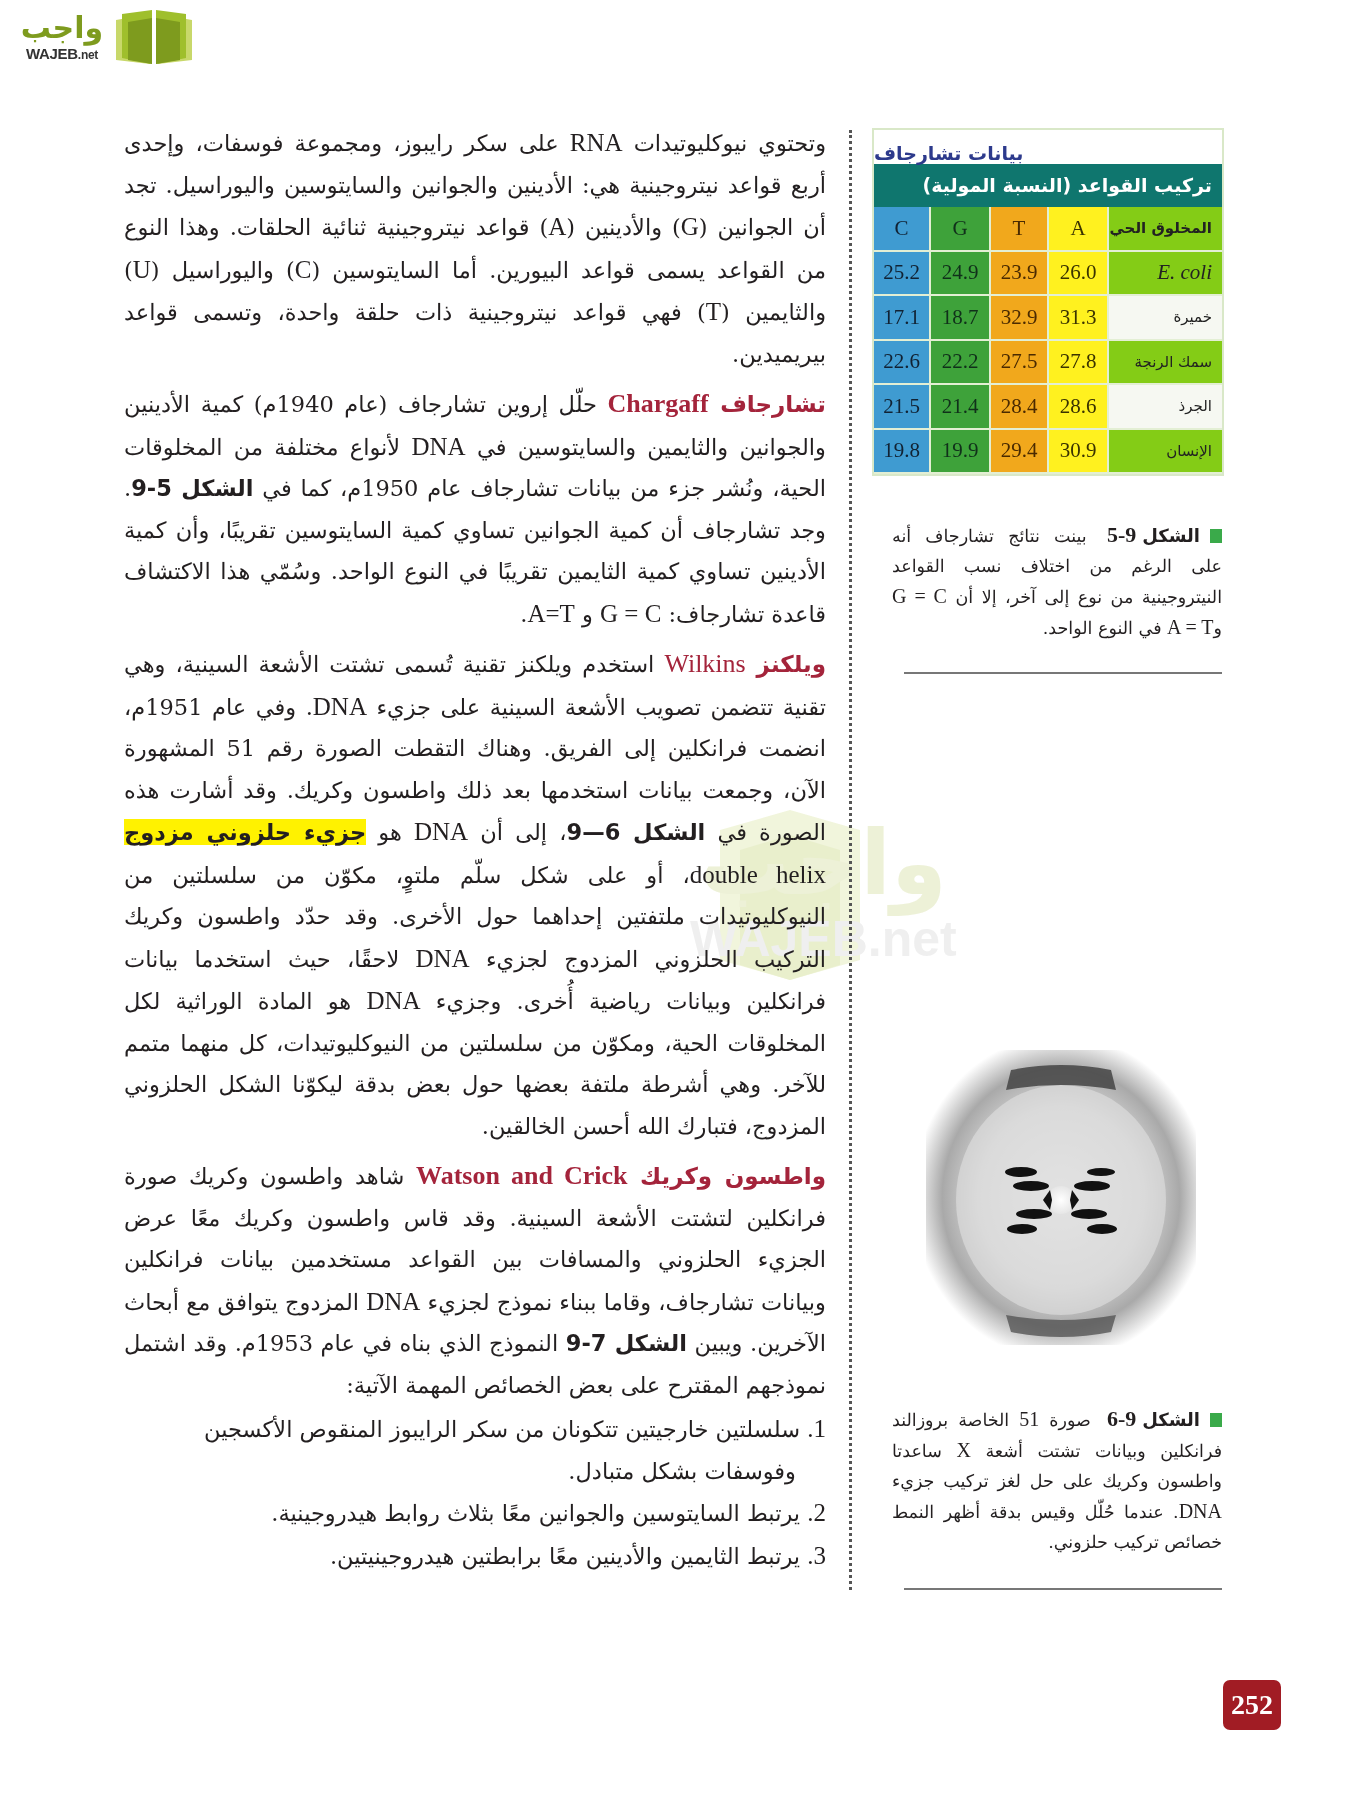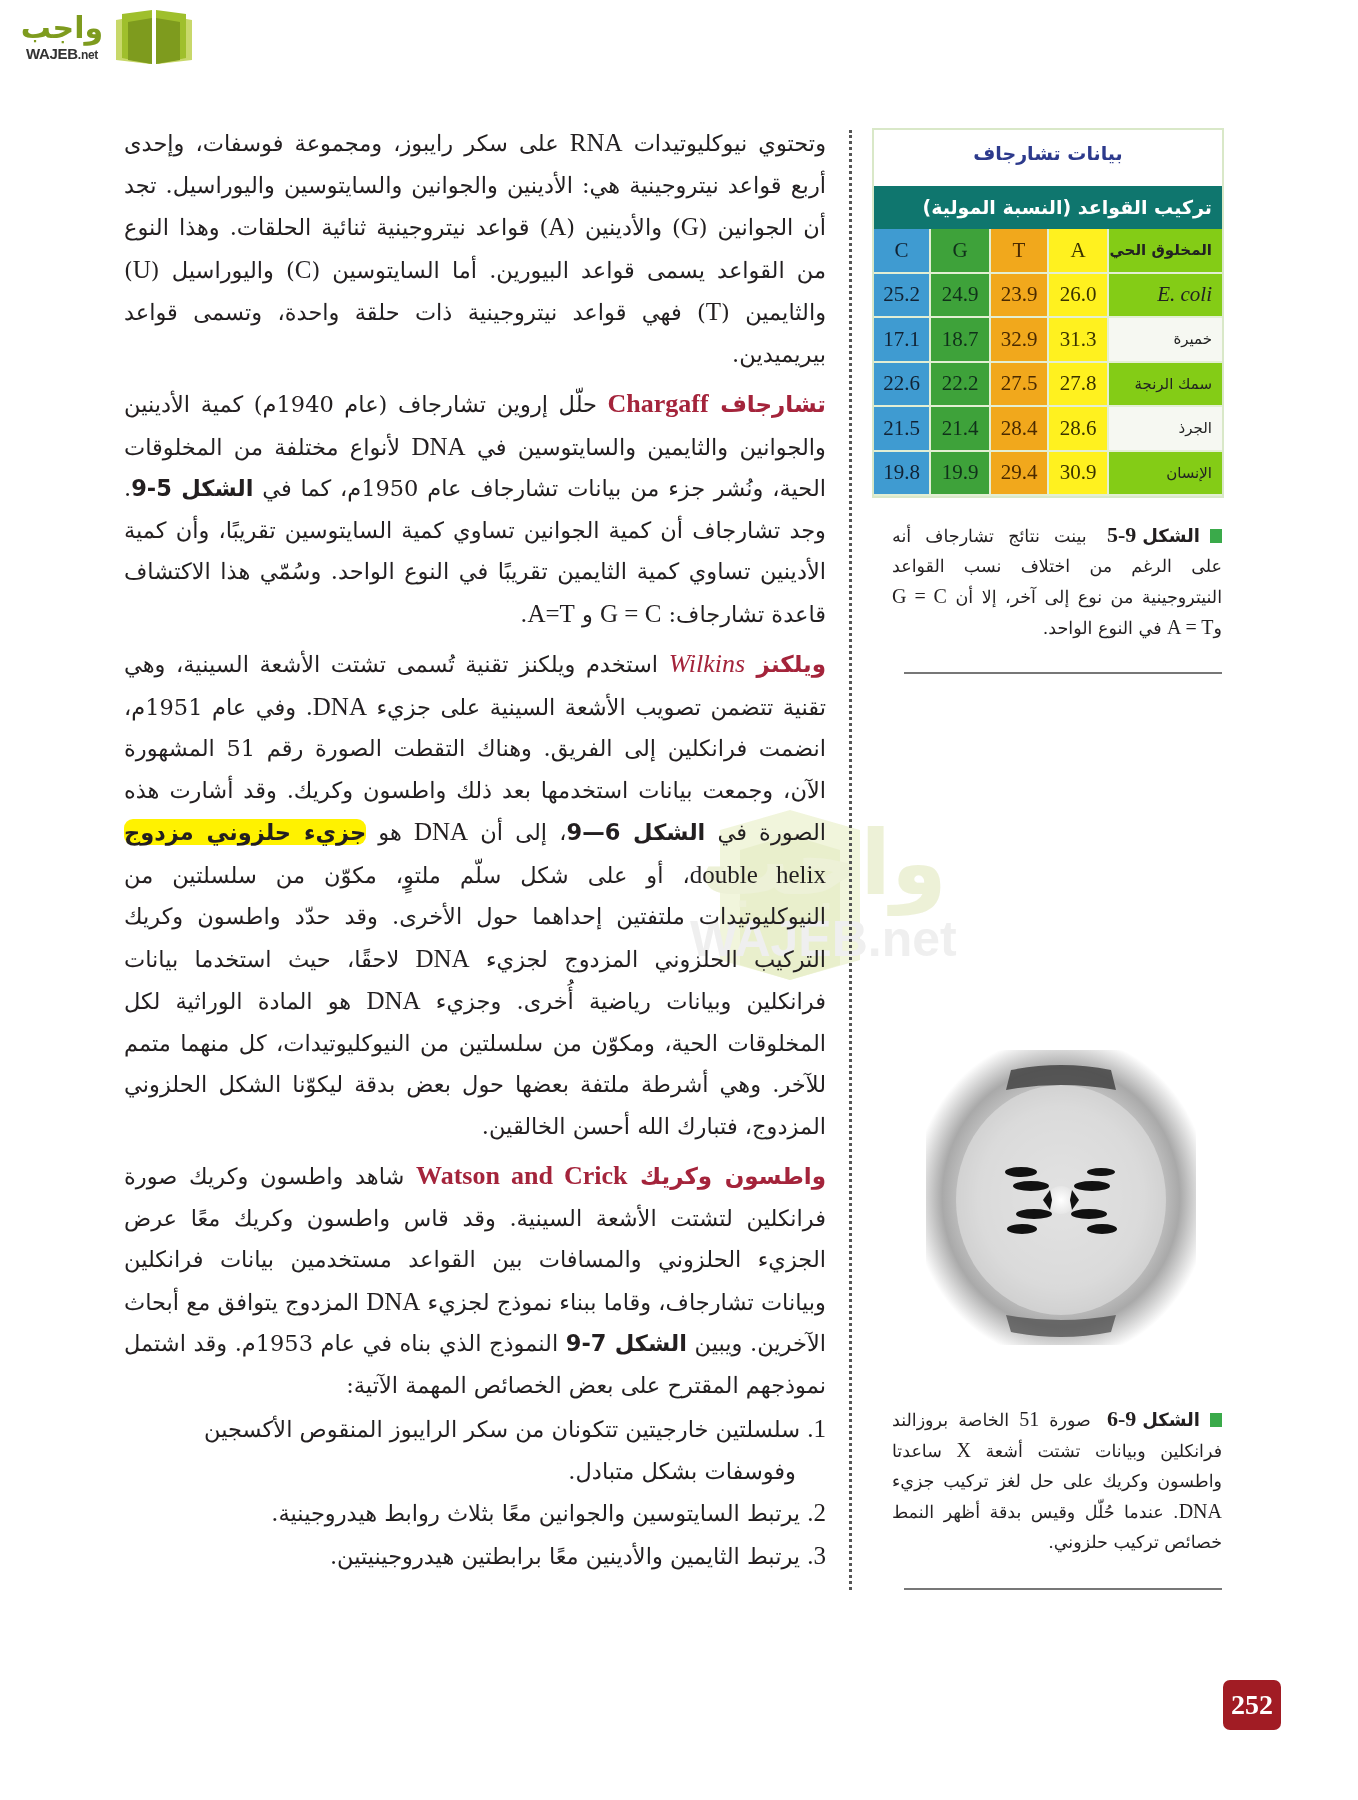--- a/index.html
+++ b/index.html
@@ -22,30 +22,30 @@
   
   .col-divider { position: absolute; left: 849px; top: 130px; width: 0; height: 1460px; border-left: 3px dotted #555; }
 
   
   .main { position: absolute; left: 124px; top: 122px; width: 702px; direction: rtl; text-align: justify; font-family: "DejaVu Serif", serif; font-size: 22.5px; line-height: 41.5px; }
   .main p { margin-bottom: 8px; text-align-last: right; }
   .main p.no-gap { margin-bottom: 0; }
   .main .lat { font-family: "Liberation Serif", serif; font-size: 25px; }
   .head { color: #a4243b; font-weight: bold; font-family: "DejaVu Sans", sans-serif; font-size: 23px; }
   .head .lat { font-family: "Liberation Serif", serif; font-size: 26px; font-weight: bold; }
-  .head.light .lat { font-weight: normal; font-style: italic; }
+  .head.light .lat { font-weight: normal; }
   .ref { font-weight: bold; font-family: "DejaVu Sans", sans-serif; }
-  .hl { background: #fff200; font-weight: bold; font-family: "DejaVu Sans", sans-serif; border-radius: 9px; }
+  .hl { background: #fff200; font-weight: bold; font-family: "DejaVu Sans", sans-serif; }
   .main ol { list-style: none; margin-top: 2px; }
   .main ol li { position: relative; padding-right: 0; }
   .main ol li .sub { display: block; padding-right: 30px; }
 
   
   .table-box { position: absolute; left: 872px; top: 128px; width: 352px; border: 2px solid #d9e8c8; background: #fff; }
-  .table-title { height: 56px; text-align: center; font-family: "DejaVu Sans", sans-serif; font-weight: bold; font-size: 19px; color: #2d3a8c; line-height: 46px; direction: rtl; }
+  .table-title { height: 34px; text-align: left; font-family: "DejaVu Sans", sans-serif; font-weight: bold; font-size: 19px; color: #2d3a8c; line-height: 46px; direction: rtl; }
   .table-subtitle { height: 43px; background: #0f766e; color: #ffffff; font-family: "DejaVu Sans", sans-serif; font-weight: bold; font-size: 19px; line-height: 43px; direction: rtl; text-align: right; padding-right: 10px; }
   table.chargaff { border-collapse: separate; border-spacing: 0; width: 100%; direction: ltr; }
   table.chargaff td, table.chargaff th { height: 44.5px; text-align: center; font-family: "Liberation Serif", serif; font-size: 21px; font-weight: normal; border-right: 2px solid #e3efd4; border-bottom: 2px solid #e3efd4; }
   table.chargaff td.c-col, table.chargaff th.c-col { background: #3f9bd1; color: #123; width: 57px; }
   table.chargaff td.g-col, table.chargaff th.g-col { background: #3ea23a; color: #10301a; width: 60px; }
   table.chargaff td.t-col, table.chargaff th.t-col { background: #f1a81c; color: #4a2a00; width: 58px; }
   table.chargaff td.a-col, table.chargaff th.a-col { background: #fff11f; color: #3a3300; width: 60px; }
   table.chargaff td.org, table.chargaff th.org { background: #84cc16; color: #222; text-align: right; padding-right: 10px; direction: rtl; font-family: "DejaVu Sans", sans-serif; font-size: 15px; border-right: none; }
   table.chargaff th.org { font-weight: bold; font-size: 15px; }
   table.chargaff tr:nth-child(odd) td.org { background: #f6f8f2; }

